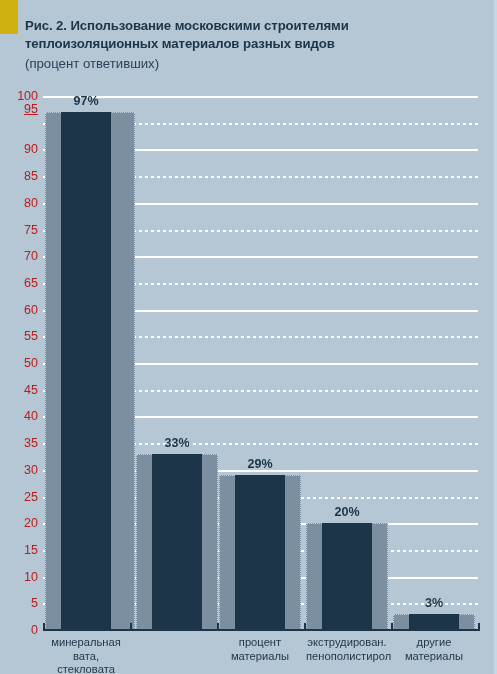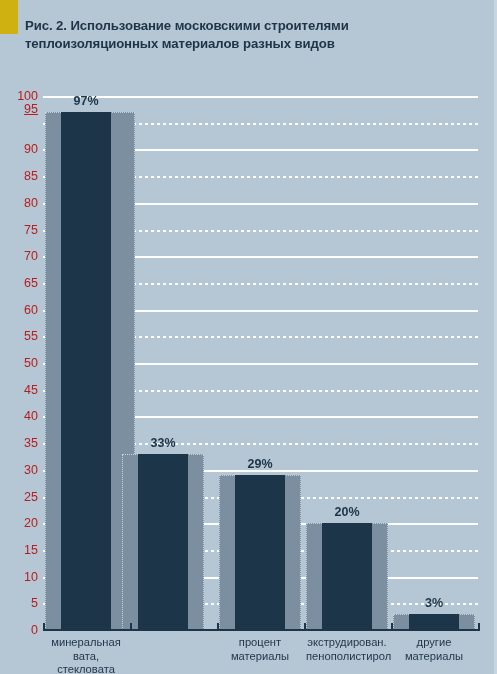--- a/index.html
+++ b/index.html
@@ -175,20 +175,21 @@
 </head>
 <body>
 
 <div id="page">
 
   <div id="accent-bar"></div>
 
   <div id="header">
     <div class="title-line">Рис. 2. Использование московскими строителями</div>
     <div class="title-line">теплоизоляционных материалов разных видов</div>
+    <div id="subtitle">(процент ответивших)</div>
   </div>
 
   <div id="plot-area">
       <div class="gridline solid" style="top: 0px;"></div>
       <div class="gridline dotted" style="top: 26.7px;"></div>
       <div class="gridline solid" style="top: 53.4px;"></div>
       <div class="gridline dotted" style="top: 80.1px;"></div>
       <div class="gridline solid" style="top: 106.8px;"></div>
       <div class="gridline dotted" style="top: 133.5px;"></div>
       <div class="gridline solid" style="top: 160.2px;"></div>
@@ -228,21 +229,21 @@
       <div class="y-tick" style="top: 480.6px;">10</div>
       <div class="y-tick" style="top: 507.3px;">5</div>
       <div class="y-tick" style="top: 534px;">0</div>
     </div>
   <div id="bars">
       <div class="cat-col" style="left: 2px; width: 90px; height: 534px;">
         <div class="band" style="height: 517.98px;"></div>
         <div class="bar" style="height: 517.98px; width: 50px; left: 16px;"></div>
         <div class="bar-label" style="left: 0px; width: 82px; bottom: 521.98px;">97%</div>
       </div>
-      <div class="cat-col" style="left: 79px; width: 82px; height: 500px;">
+      <div class="cat-col" style="left: 93px; width: 82px; height: 500px;">
         <div class="band" style="height: 176.22px;"></div>
         <div class="bar" style="height: 176.22px; width: 50px; left: 16px;"></div>
         <div class="bar-label" style="left: 0px; width: 82px; bottom: 180.22px;">33%</div>
       </div>
       <div class="cat-col" style="left: 176px; width: 82px; height: 534px;">
         <div class="band" style="height: 154.86px;"></div>
         <div class="bar" style="height: 154.86px; width: 50px; left: 16px;"></div>
         <div class="bar-label" style="left: 0px; width: 82px; bottom: 158.86px;">29%</div>
       </div>
       <div class="cat-col" style="left: 263px; width: 82px; height: 418px;">

